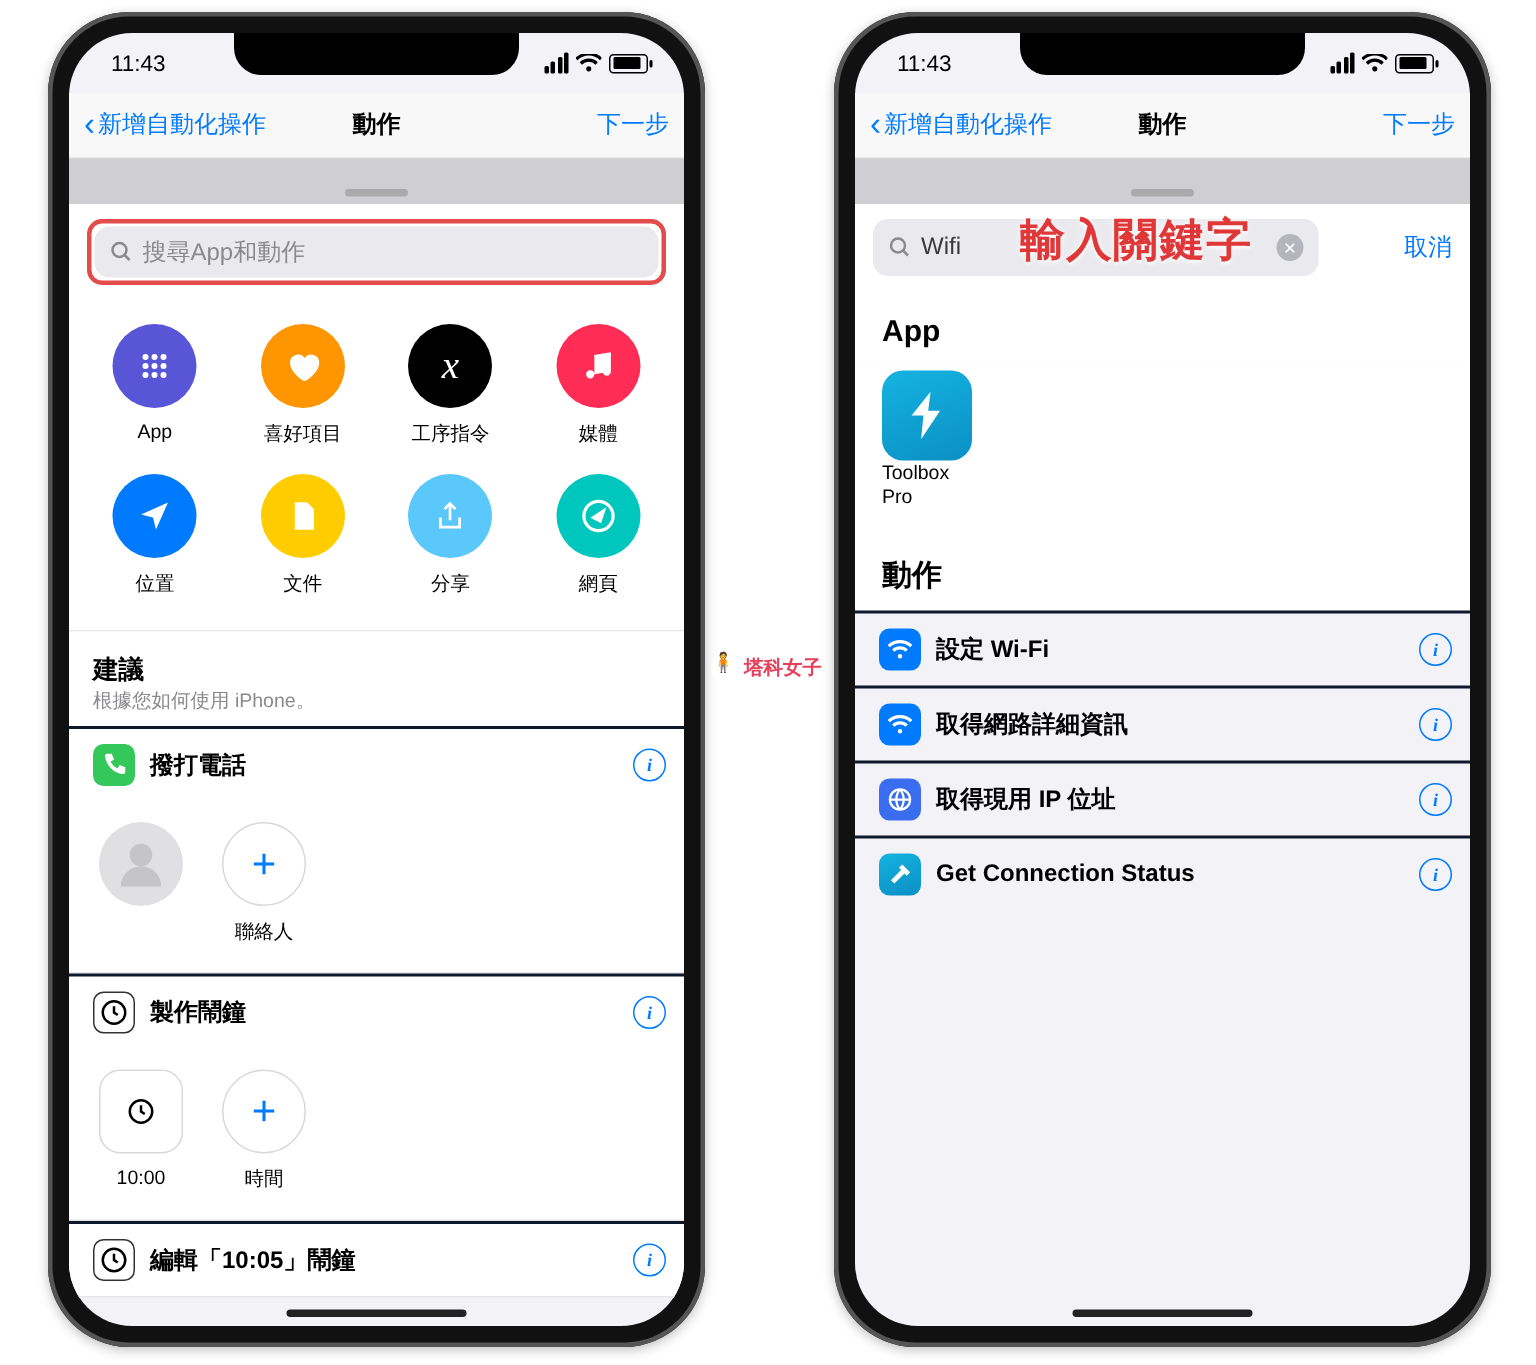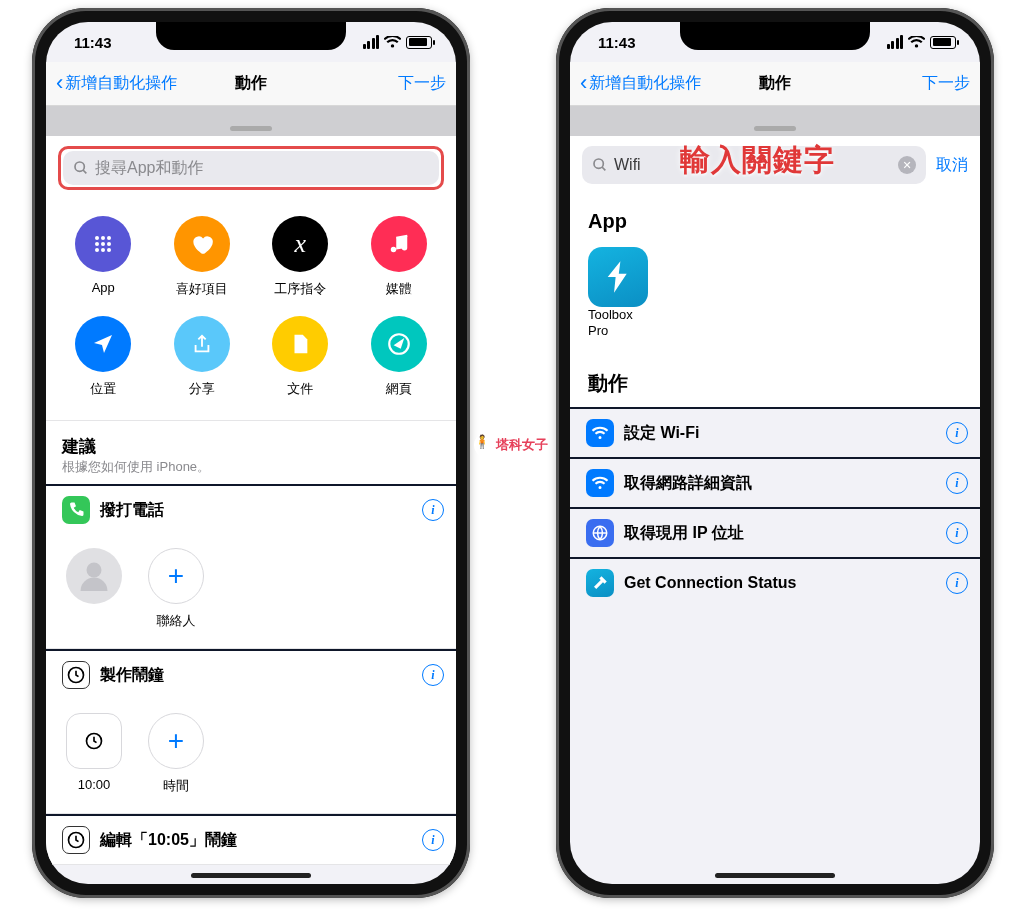--- a/index.html
+++ b/index.html
@@ -45,21 +45,21 @@
     z-index: 50;
   }
   .status-bar {
     position: relative;
     height: 40px;
     display: flex;
     align-items: center;
     justify-content: space-between;
     padding: 0 24px 0 28px;
     font-size: 15px;
-    font-weight: 700;
+    font-weight: 400;
     color: #000;
   }
   .status-icons { display: flex; gap: 5px; align-items: center; }
   .sig-bars { display: flex; align-items: flex-end; gap: 1.5px; }
   .sig-bars span { width: 3px; background: #000; border-radius: 1px; display: block; }
   .sig-bars span:nth-child(1){height:5px}.sig-bars span:nth-child(2){height:8px}.sig-bars span:nth-child(3){height:11px}.sig-bars span:nth-child(4){height:14px}
   .wifi-ic { font-size: 15px; }
   .battery { width: 26px; height: 13px; border:1.5px solid #000; border-radius:3px; position:relative; }
   .battery::after{content:"";position:absolute;right:-4px;top:3px;width:2.5px;height:5px;background:#000;border-radius:1px;}
   .battery i{position:absolute;left:1.5px;top:1.5px;height:8px;width:18px;background:#000;border-radius:1px;}
@@ -88,21 +88,21 @@
     background:#e9e9ee;
     border-radius:10px;
     height:38px;
     padding:0 10px;
     color:#8a8a8e;
     font-size:16px;
   }
   .search-outline { border:3px solid #e44b4b; border-radius:10px; padding:2px; }
   .search-outline .search-box { height:34px; }
   .cancel-link { color:#007aff; font-size:16px; margin-left:10px; }
-  .search-flex { display:flex; align-items:center; }
+  .search-flex { display:flex; align-items:center;gap:47px; }
   .clear-x {
     margin-left:auto; width:18px; height:18px; border-radius:50%; background:#b5b5bc;
     display:flex;align-items:center;justify-content:center;color:#fff;font-size:11px;
   }
   .search-text { color:#3a3a3c; }
 
   .cat-grid {
     background:#fff;
     display:grid;
     grid-template-columns: repeat(4, 1fr);
@@ -249,35 +249,35 @@
           </div>
           <div class="cat-item">
             <div class="cat-icon" style="background:#007aff">
               <svg width="24" height="24" viewBox="0 0 24 24" fill="#fff">
                 <path d="M3 11l18-8-8 18-2-8z"></path>
               </svg>
             </div>
             <span>位置</span>
           </div>
           <div class="cat-item">
-            <div class="cat-icon" style="background:#5ac8fa">
-              <svg width="22" height="22" viewBox="0 0 24 24" fill="none" stroke="#fff" stroke-width="2">
-                <path d="M12 3v12M8 7l4-4 4 4M5 13v7h14v-7"></path>
-              </svg>
-            </div>
-            <span>分享</span>
-          </div>
-          <div class="cat-item">
             <div class="cat-icon" style="background:#ffcc00">
               <svg width="22" height="22" viewBox="0 0 24 24" fill="#fff">
                 <path d="M6 2h9l5 5v15H6z"></path>
                 <path d="M14 2v6h6" fill="none" stroke="#ffcc00" stroke-width="0"></path>
               </svg>
             </div>
             <span>文件</span>
+          </div>
+          <div class="cat-item">
+            <div class="cat-icon" style="background:#5ac8fa">
+              <svg width="22" height="22" viewBox="0 0 24 24" fill="none" stroke="#fff" stroke-width="2">
+                <path d="M12 3v12M8 7l4-4 4 4M5 13v7h14v-7"></path>
+              </svg>
+            </div>
+            <span>分享</span>
           </div>
           <div class="cat-item">
             <div class="cat-icon" style="background:#00c7be">
               <svg width="26" height="26" viewBox="0 0 24 24" fill="none" stroke="#fff" stroke-width="2">
                 <circle cx="12" cy="12" r="9"></circle>
                 <path d="M15 9l-2 6-4-2z" fill="#fff"></path>
               </svg>
             </div>
             <span>網頁</span>
           </div>

